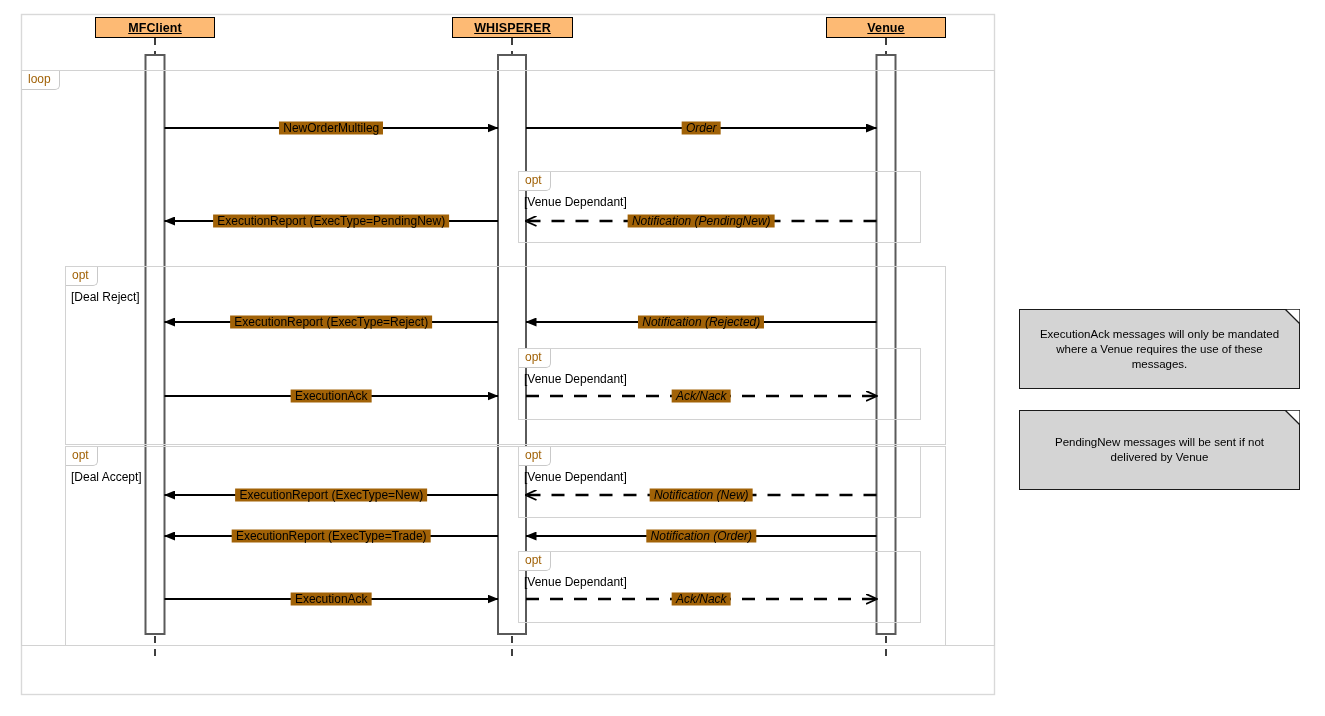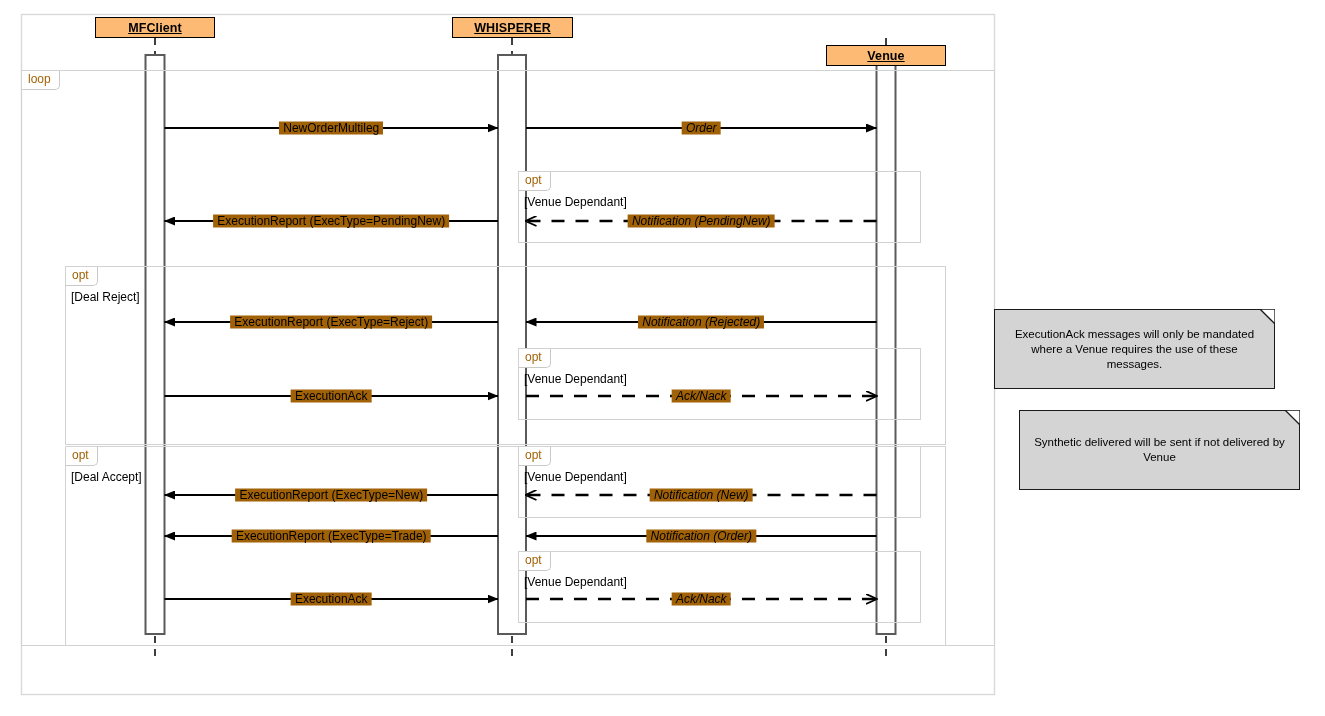--- a/index.html
+++ b/index.html
@@ -164,21 +164,21 @@
       </g>
   </svg>
 
   <div id="participant-boxes">
       <div class="participant-box" style="left: 95px; top: 17px; width: 120px;">
         <span class="participant-label">MFClient</span>
       </div>
       <div class="participant-box" style="left: 452px; top: 17px; width: 121px;">
         <span class="participant-label">WHISPERER</span>
       </div>
-      <div class="participant-box" style="left: 826px; top: 17px; width: 120px; margin-top: 28px;">
+      <div class="participant-box" style="left: 826px; top: 17px; width: 120px;">
         <span class="participant-label">Venue</span>
       </div>
     </div>
 
   <div id="fragment-boxes">
       <div class="frag" style="left: 21px; top: 70px; width: 974px; height: 576px;"></div>
       <div class="frag-tab" style="left: 22px; top: 71px; border-bottom-right-radius: 5px;">loop</div>
       <div class="frag" style="left: 518px; top: 171px; width: 403px; height: 72px;"></div>
       <div class="frag-tab" style="left: 519px; top: 172px; border-bottom-right-radius: 5px;">opt</div>
       <div class="frag-cond" style="left: 524px; top: 195px;">[Venue Dependant]</div>
@@ -210,29 +210,29 @@
       <div class="msg-label italic" style="left: 701.25px; top: 396px;">Ack/Nack</div>
       <div class="msg-label italic" style="left: 701.25px; top: 495px;">Notification (New)</div>
       <div class="msg-label" style="left: 331.25px; top: 495px;">ExecutionReport (ExecType=New)</div>
       <div class="msg-label italic" style="left: 701.25px; top: 536px;">Notification (Order)</div>
       <div class="msg-label" style="left: 331.25px; top: 536px;">ExecutionReport (ExecType=Trade)</div>
       <div class="msg-label" style="left: 331.25px; top: 599px;">ExecutionAck</div>
       <div class="msg-label italic" style="left: 701.25px; top: 599px;">Ack/Nack</div>
     </div>
 
   <div id="note-boxes">
-      <div class="note" style="left: 994px; top: 309px; width: 281px; height: 80px;">
+      <div class="note" style="left: 1019px; top: 309px; width: 281px; height: 80px;">
         <div class="note-text">ExecutionAck messages will only be mandated where a Venue requires the use of these messages.</div>
         <svg class="note-fold" viewBox="0 0 15 15">
           <path d="M0,0 L15,15 L15,0 z" fill="#ffffff" stroke="none"></path>
           <path d="M0,0 L15,15 M0,0 L15,0 M15,0 L15,15" fill="none" stroke="#1a1a1a" stroke-width="1.3"></path>
         </svg>
       </div>
       <div class="note" style="left: 1019px; top: 410px; width: 281px; height: 80px;">
-        <div class="note-text">Synthetic delivered will be sent if not delivered by Venue</div>
+        <div class="note-text">PendingNew messages will be sent if not delivered by Venue</div>
         <svg class="note-fold" viewBox="0 0 15 15">
           <path d="M0,0 L15,15 L15,0 z" fill="#ffffff" stroke="none"></path>
           <path d="M0,0 L15,15 M0,0 L15,0 M15,0 L15,15" fill="none" stroke="#1a1a1a" stroke-width="1.3"></path>
         </svg>
       </div>
     </div>
 
 </div>
 
 </body></html>

